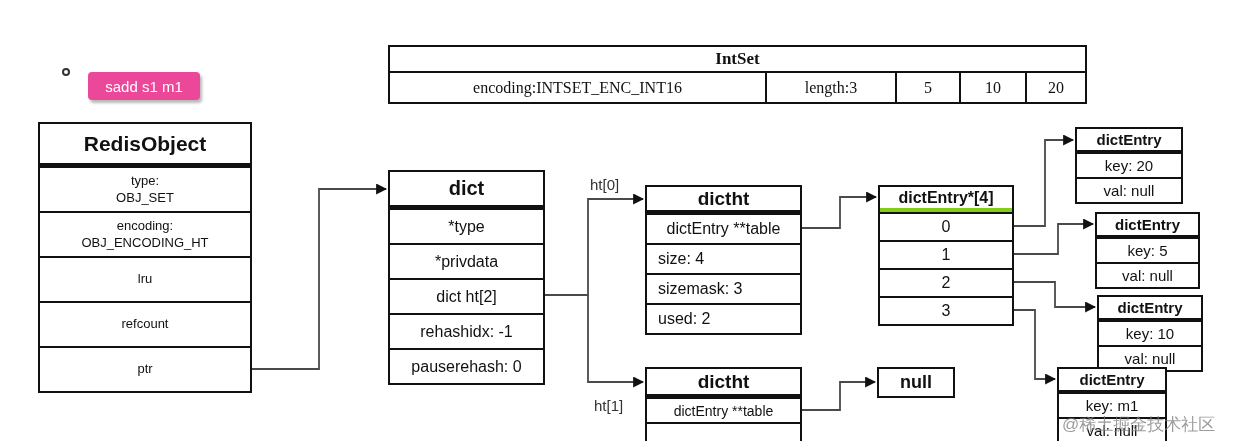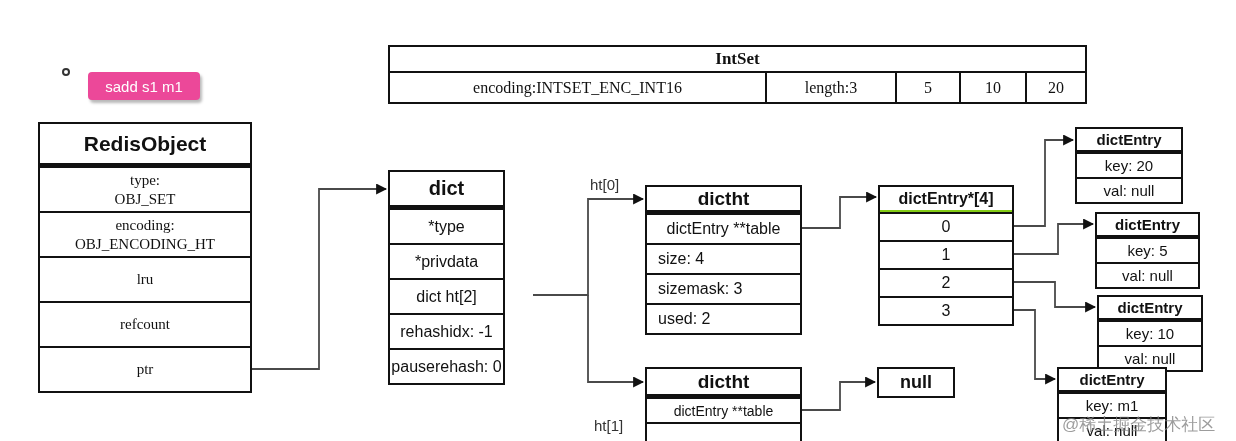--- a/index.html
+++ b/index.html
@@ -18,46 +18,46 @@
   .box .row {
     display:flex; align-items:center; justify-content:center;
     border-top:2px solid #111; text-align:center; white-space:pre-line;
   }
   .box .row:first-of-type { border-top:none; }
   .left { justify-content:flex-start !important; padding-left:11px; text-align:left !important; }
 
   
   #redisobject { left:38px; top:122px; width:214px; }
   #redisobject .hd { height:42px; font-size:21px; }
-  #redisobject .row { height:45px; font-size:15px; line-height:1.25;font-family:Liberation Serif, serif; }
+  #redisobject .row { height:45px; font-size:13px; line-height:1.25; }
 
   
   #intset { left:388px; top:45px; width:699px;font-family:Liberation Serif, serif; }
   #intset .hd { height:26px; font-size:17px; border-bottom:2px solid #111; }
   #intset .cells { display:flex; height:29px; }
   #intset .cell {
     display:flex; align-items:center; justify-content:center;
     font-size:16px; border-left:2px solid #111; height:100%;
   }
   #intset .cell:first-child { border-left:none; }
 
   
-  #dict { left:388px; top:170px; width:117px; }
+  #dict { left:388px; top:170px; width:157px; }
   #dict .hd { height:36px; font-size:20px; }
   #dict .row { height:35px; font-size:16px; }
 
   
   #hashtable0 { left:645px; top:185px; width:157px; }
   #hashtable0 .hd { height:26px; font-size:19px; }
   #hashtable0 .row-ptr { height:25px; font-size:14px; }
   #hashtable0 .row { height:30px; font-size:16px; }
 
   
   #bucket-array { left:878px; top:185px; width:136px; }
-  #bucket-array .hd { height:25px; font-size:16px; border-bottom:2px solid #84cc16; }
+  #bucket-array .hd { height:25px; font-size:16px; border-bottom:4px solid #84cc16; }
   #bucket-array .row { height:28px; font-size:16px; }
 
   
   .entry { width:108px; }
   .entry .hd { height:23px; font-size:15px; border-bottom:2px solid #111; }
   .entry .row { height:25px; font-size:15px; }
   #entry0 { left:1075px; top:127px; }
   #entry1 { left:1095px; top:212px; width:105px; }
   #entry2 { left:1097px; top:295px; width:106px; }
   #entry3 { left:1057px; top:367px; width:110px; }
@@ -79,21 +79,21 @@
     border:2px solid #333; border-radius:50%; z-index:2; }
   #command-badge {
     position:absolute; left:88px; top:72px; width:112px; height:28px;
     background:#ec4899; color:#fff; border-radius:4px; z-index:2;
     display:flex; align-items:center; justify-content:center;
     font-size:15px; box-shadow:2px 3px 3px rgba(0,0,0,0.28);
   }
 
   .ptr-label { position:absolute; font-size:15px; color:#333; z-index:2; }
   #ht0-label { left:590px; top:176px; }
-  #ht1-label { left:594px; top:397px;margin-top:20px; }
+  #ht1-label { left:594px; top:397px; }
 
   #watermark {
     position:absolute; left:1062px; top:413px; z-index:5;
     font-size:17px; color:rgba(128,128,128,0.78); white-space:nowrap;
   }
 </style>
 </head>
 <body>
 
 <div id="canvas">

